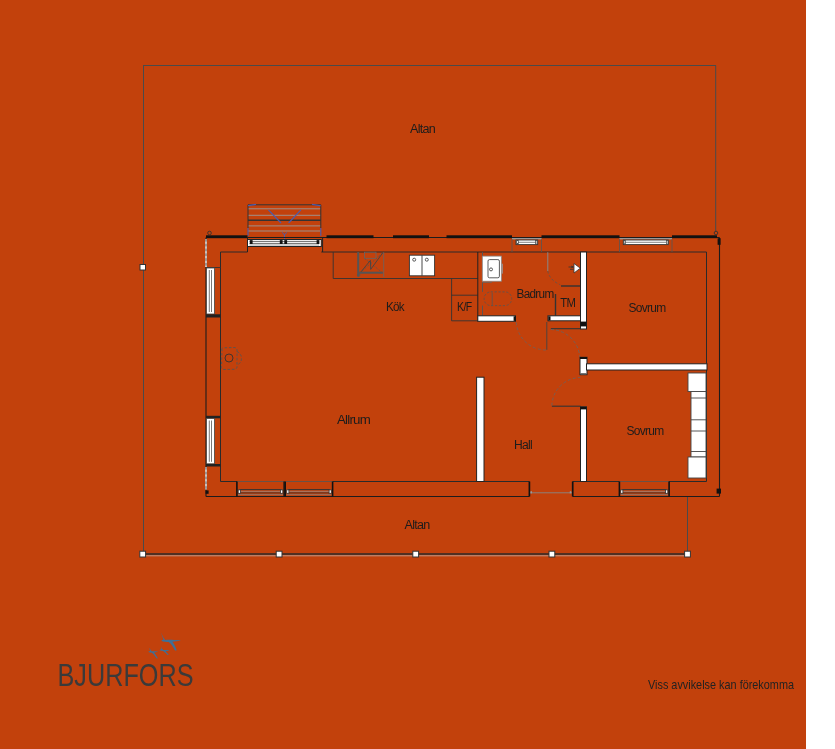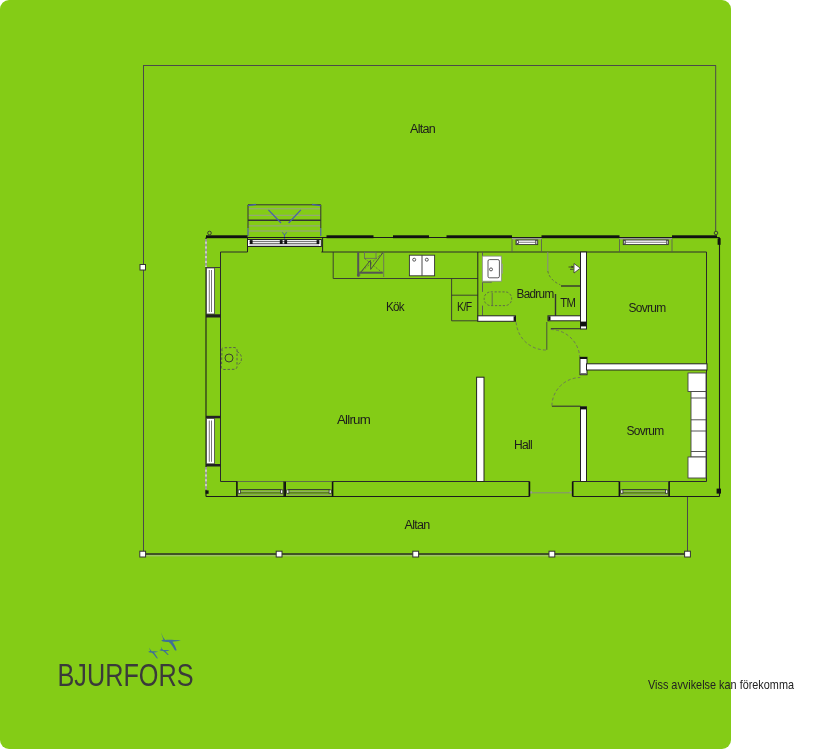--- a/index.html
+++ b/index.html
@@ -1,16 +1,16 @@
 <!DOCTYPE html>
 <html><head>
 <meta charset="utf-8">
 <style>
 html,body{margin:0;padding:0;background:#fff;}
-#page{position:relative;width:731px;height:749px;background:#84cc16;font-family:"Liberation Sans",sans-serif;transform:translateZ(0);border-radius:9px;}
+#page{position:relative;width:806px;height:749px;background:#c2410c;font-family:"Liberation Sans",sans-serif;transform:translateZ(0);}
 svg{position:absolute;top:0;left:0;transform:translateZ(0);will-change:transform;}
 .lbl{font-family:"Liberation Sans",sans-serif;font-size:12px;fill:#1c1c1c;letter-spacing:-0.7px;}
 </style>
 </head>
 <body>
 <div id="page">
 <svg width="835" height="749" viewBox="0 0 835 749" fill="none" stroke-linecap="butt">
 
 <g stroke="#4a4a4a" stroke-width="1">
   <line x1="143" y1="65.5" x2="716" y2="65.5"></line>

